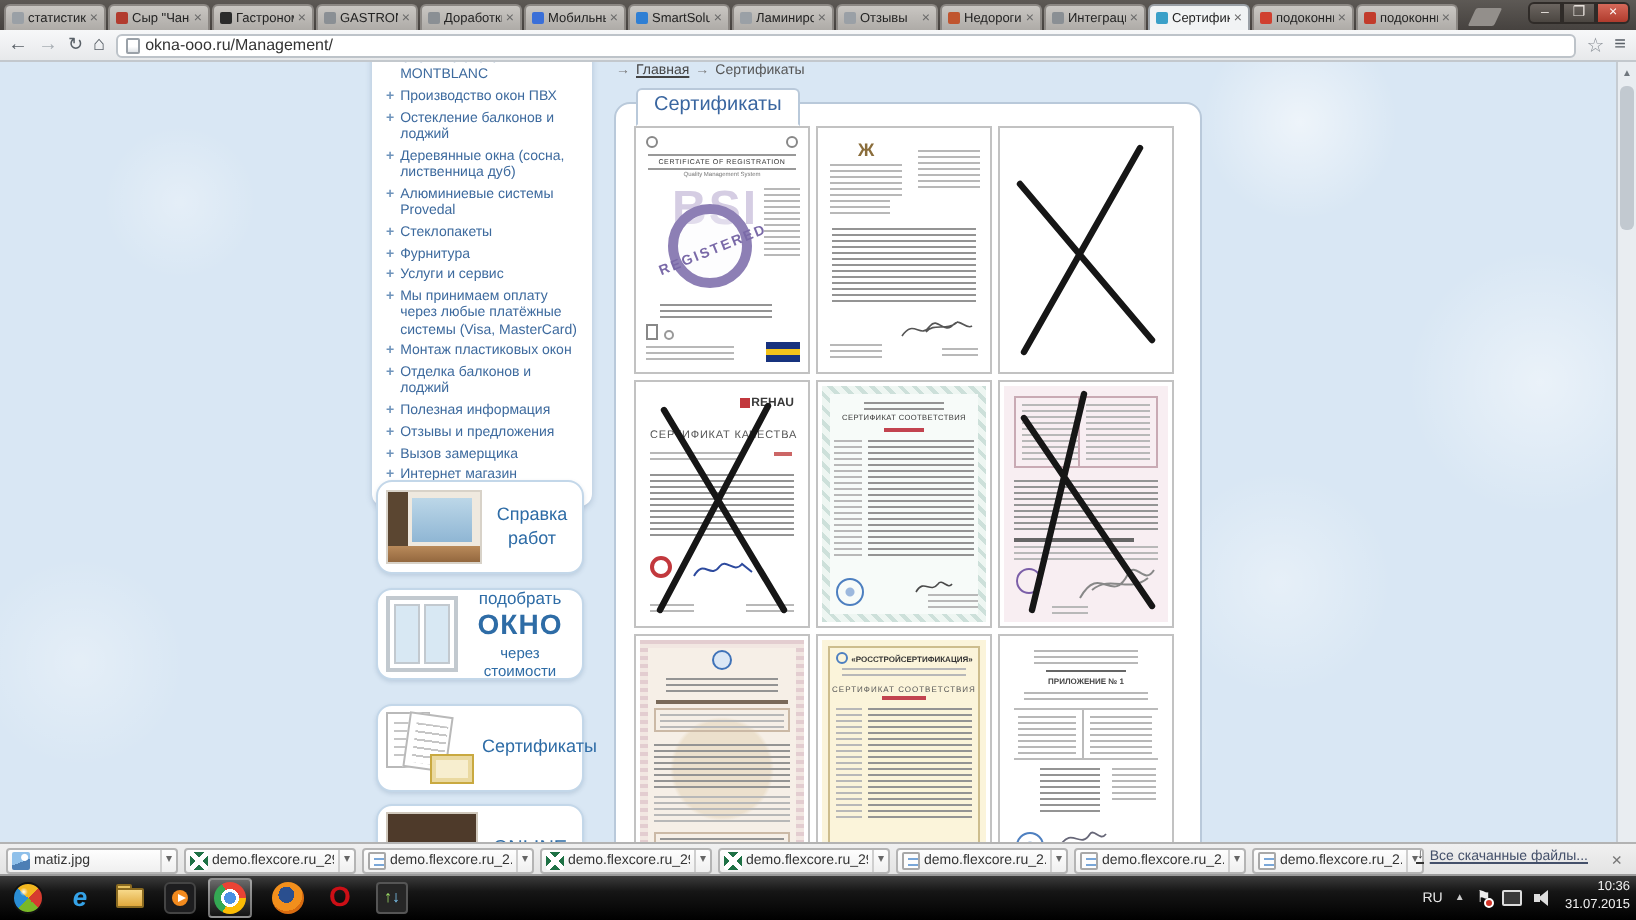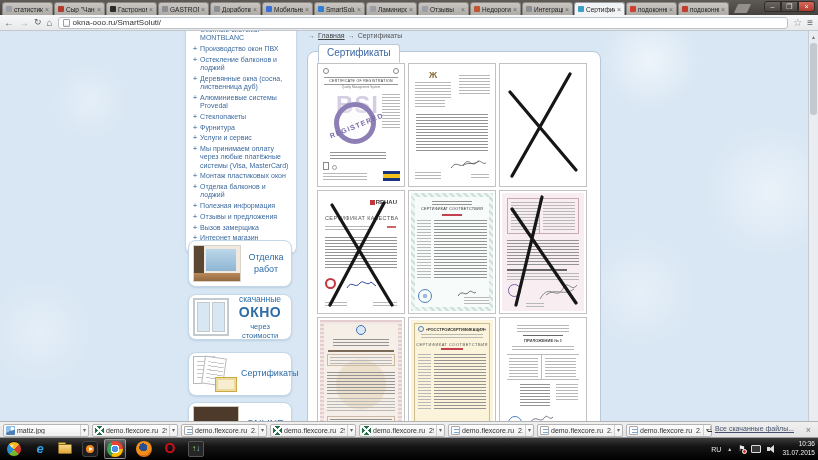--- a/index.html
+++ b/index.html
@@ -221,21 +221,21 @@
     </div>
   </div>
 
   <div class="toolbar">
     <span class="navbtn">←</span>
     <span class="navbtn fwd">→</span>
     <span class="navbtn rel">↻</span>
     <span class="navbtn">⌂</span>
     <div class="addr">
       <span class="pageico"></span>
-      <span class="url">okna-ooo.ru/SmartSoluti/</span>
+      <span class="url">okna-ooo.ru/Management/</span>
     </div>
     <span class="star">☆</span>
     <span class="menu">≡</span>
   </div>
 
   <div class="content">
 
     <div class="side-nav">
       <div class="s-item">
           <span class="s-bullet">+</span>
@@ -294,29 +294,29 @@
           <span>Вызов замерщика</span>
         </div>
       <div class="s-item">
           <span class="s-bullet">+</span>
           <span>Интернет магазин</span>
         </div>
     </div>
 
     <div class="widget" id="w-gallery">
       <div class="pic-gallery"></div>
-      <div class="w-label">Отделка работ</div>
+      <div class="w-label">Справка работ</div>
     </div>
     <div class="widget" id="w-calc">
       <div class="pic-window">
           <i></i>
           <i></i>
         </div>
       <div class="w-label">
-        <div style="font-size:8.5px">скачанные</div>
+        <div style="font-size:8.5px">подобрать</div>
         <div style="font-size:14px;font-weight:bold;letter-spacing:.5px">ОКНО</div>
         <div style="font-size:7.5px">через стоимости</div>
       </div>
     </div>
     <div class="widget" id="w-certs">
       <div class="pic-certs">
         <div class="pc-doc"></div>
           <div class="pc-doc d2"></div>
           <div class="pc-gold"></div>
       </div>

